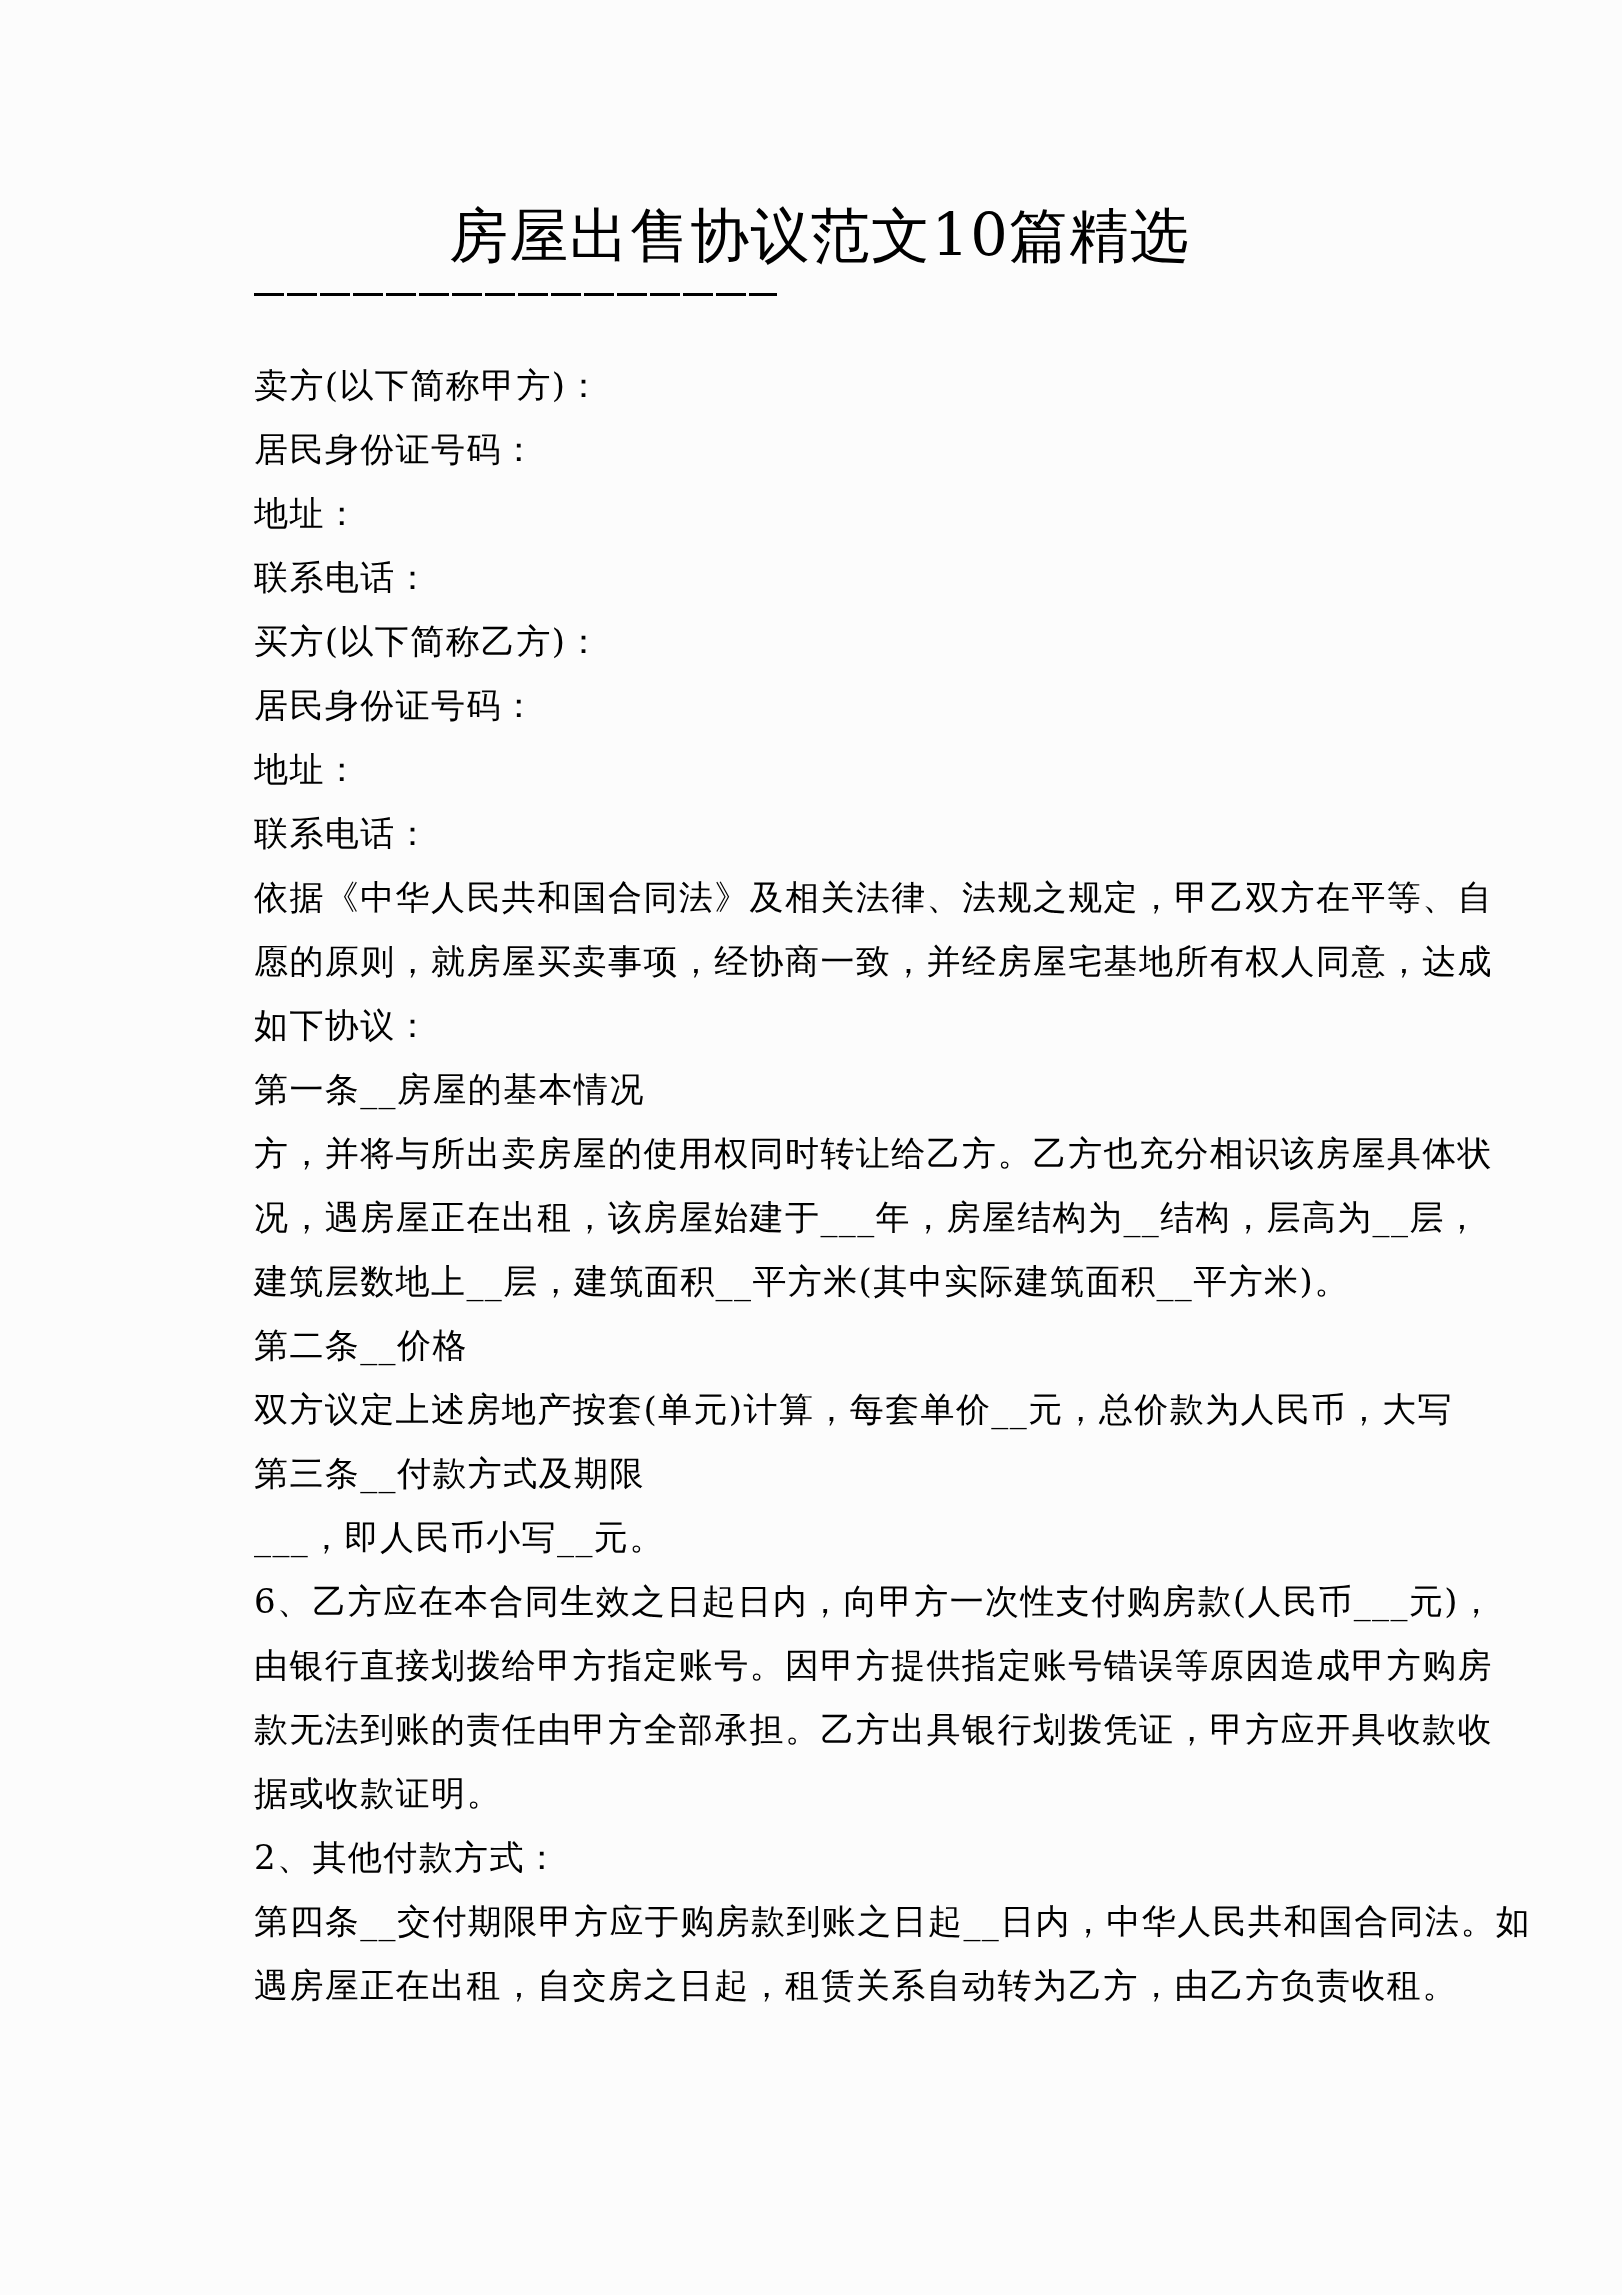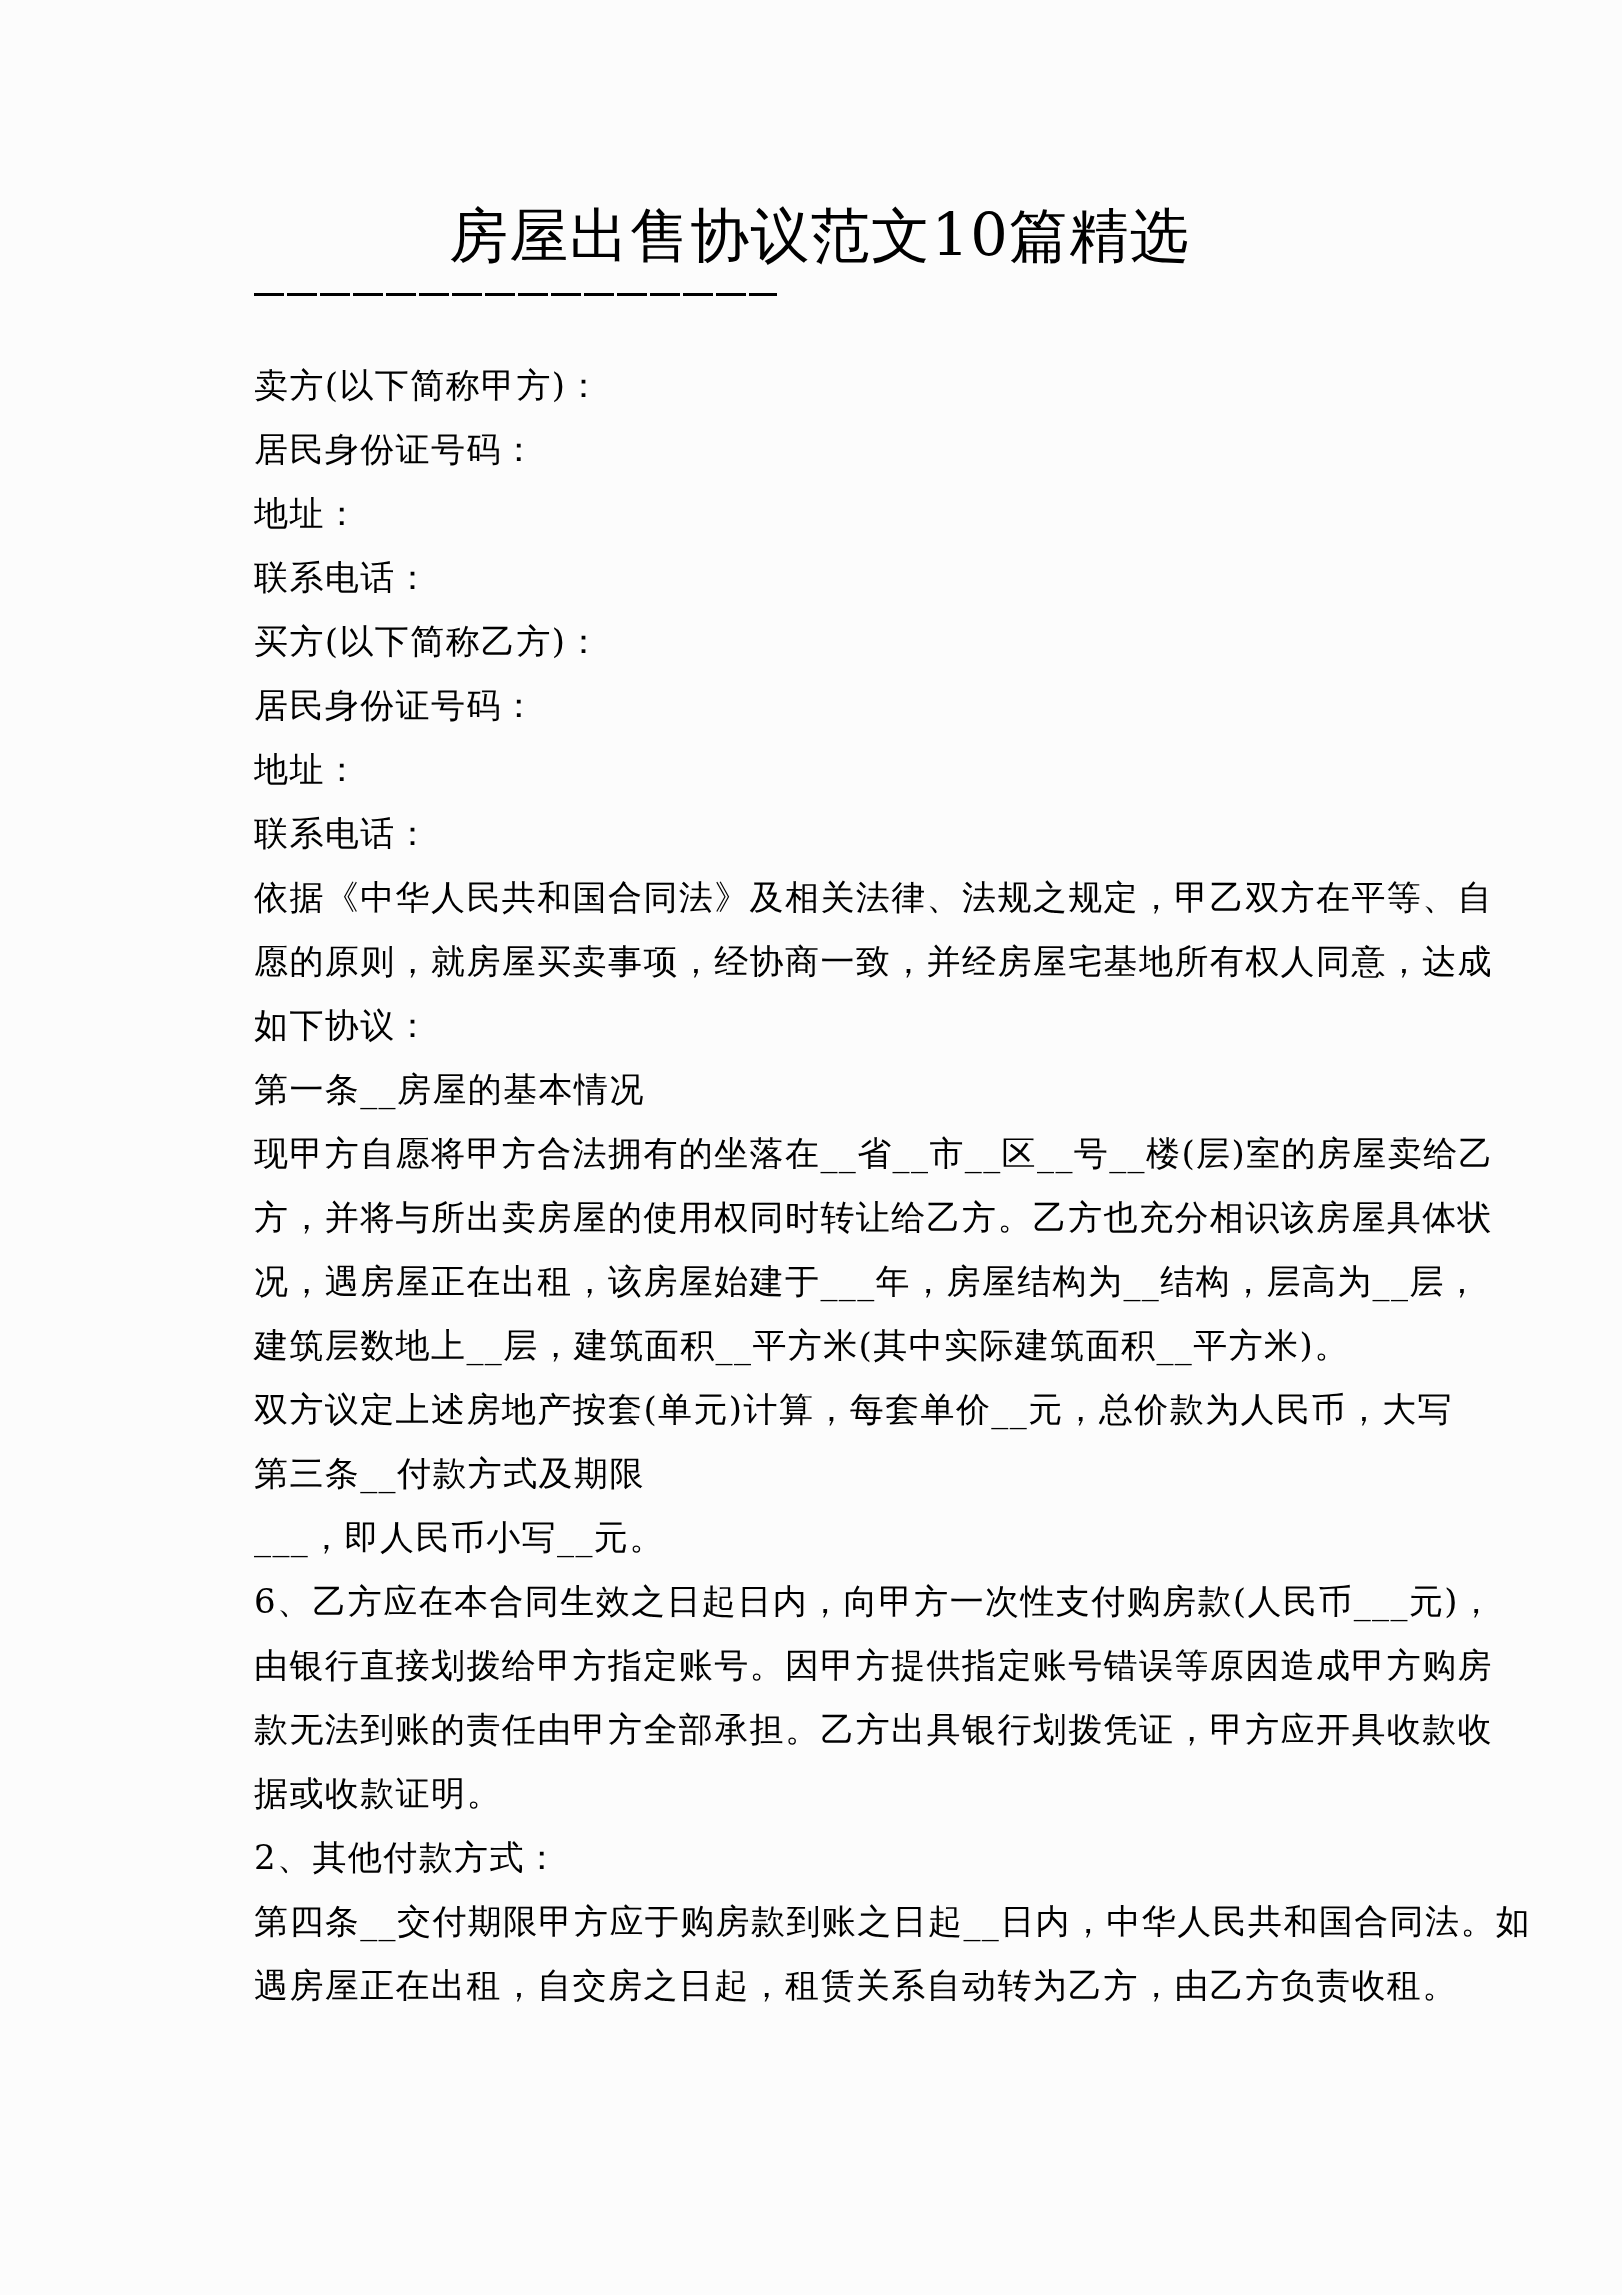--- a/index.html
+++ b/index.html
@@ -56,24 +56,24 @@
     <div class="line">地址：</div>
     <div class="line">联系电话：</div>
     <div class="line">买方(以下简称乙方)：</div>
     <div class="line">居民身份证号码：</div>
     <div class="line">地址：</div>
     <div class="line">联系电话：</div>
     <div class="line">依据《中华人民共和国合同法》及相关法律、法规之规定，甲乙双方在平等、自</div>
     <div class="line">愿的原则，就房屋买卖事项，经协商一致，并经房屋宅基地所有权人同意，达成</div>
     <div class="line">如下协议：</div>
     <div class="line">第一条__房屋的基本情况</div>
-    <div class="line">现甲方自愿将甲方合法拥有的坐落在__省__市__区__号__楼(层)室的房屋卖给乙</div>
     <div class="line">方，并将与所出卖房屋的使用权同时转让给乙方。乙方也充分相识该房屋具体状</div>
     <div class="line">况，遇房屋正在出租，该房屋始建于___年，房屋结构为__结构，层高为__层，</div>
     <div class="line">建筑层数地上__层，建筑面积__平方米(其中实际建筑面积__平方米)。</div>
+    <div class="line">第二条__价格</div>
     <div class="line">双方议定上述房地产按套(单元)计算，每套单价__元，总价款为人民币，大写</div>
     <div class="line">第三条__付款方式及期限</div>
     <div class="line">___，即人民币小写__元。</div>
     <div class="line">6、乙方应在本合同生效之日起日内，向甲方一次性支付购房款(人民币___元)，</div>
     <div class="line">由银行直接划拨给甲方指定账号。因甲方提供指定账号错误等原因造成甲方购房</div>
     <div class="line">款无法到账的责任由甲方全部承担。乙方出具银行划拨凭证，甲方应开具收款收</div>
     <div class="line">据或收款证明。</div>
     <div class="line">2、其他付款方式：</div>
     <div class="line">第四条__交付期限甲方应于购房款到账之日起__日内，中华人民共和国合同法。如</div>
     <div class="line">遇房屋正在出租，自交房之日起，租赁关系自动转为乙方，由乙方负责收租。</div>

